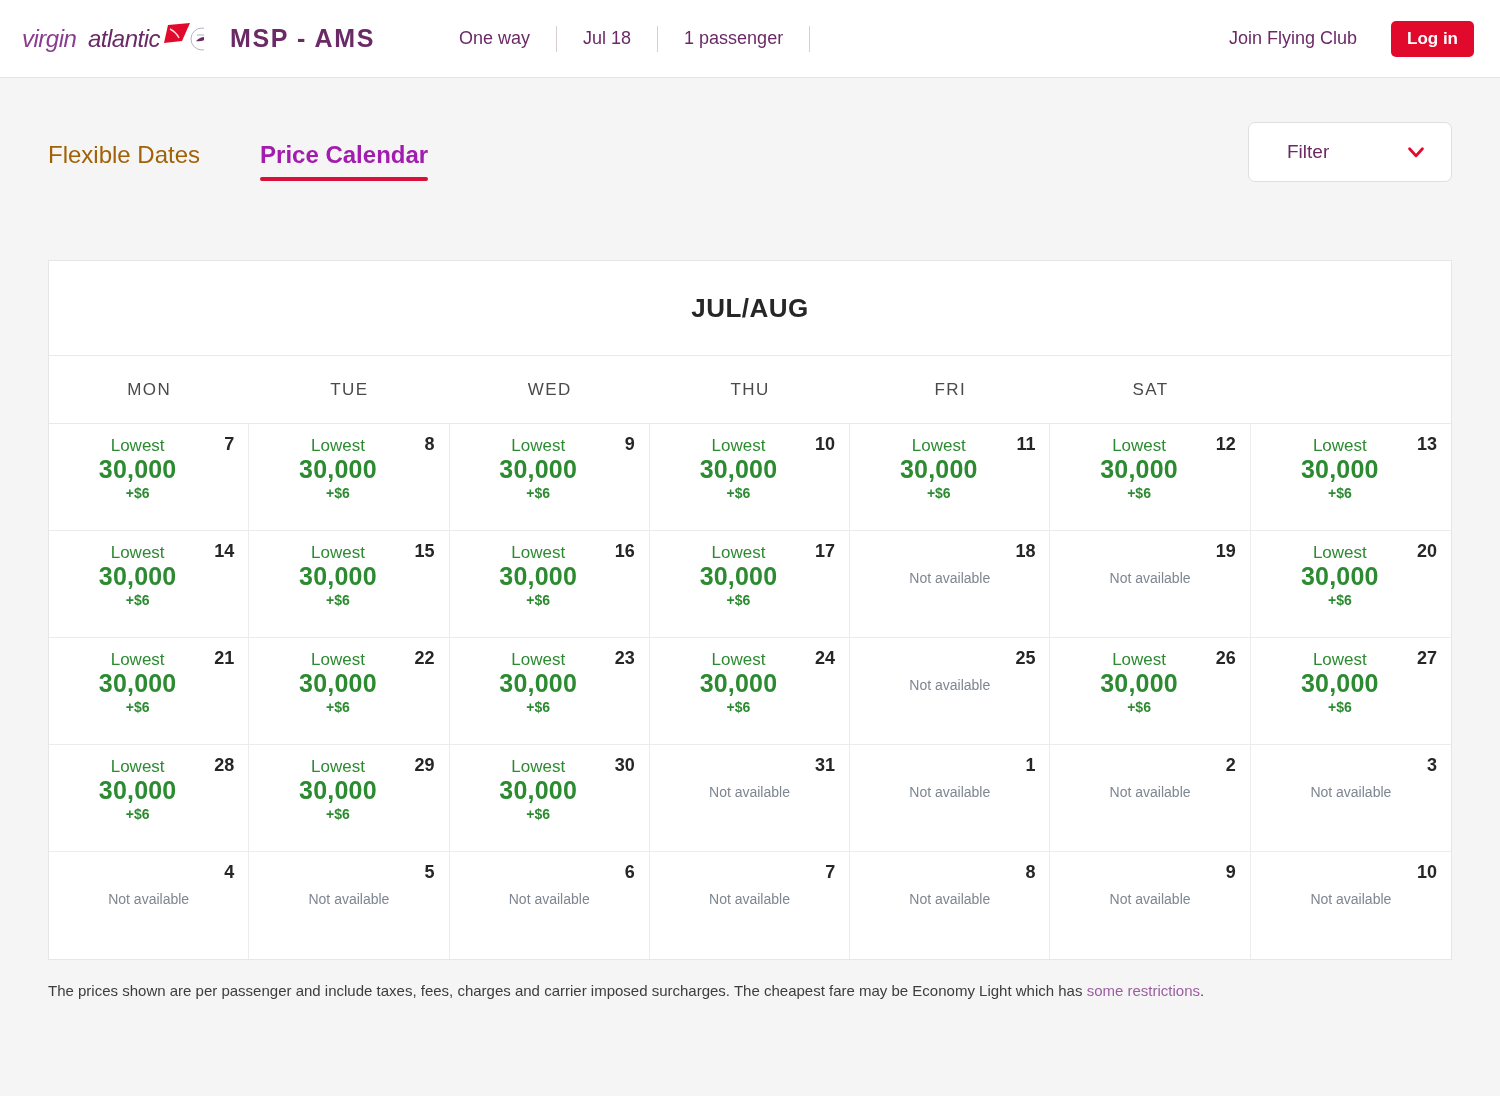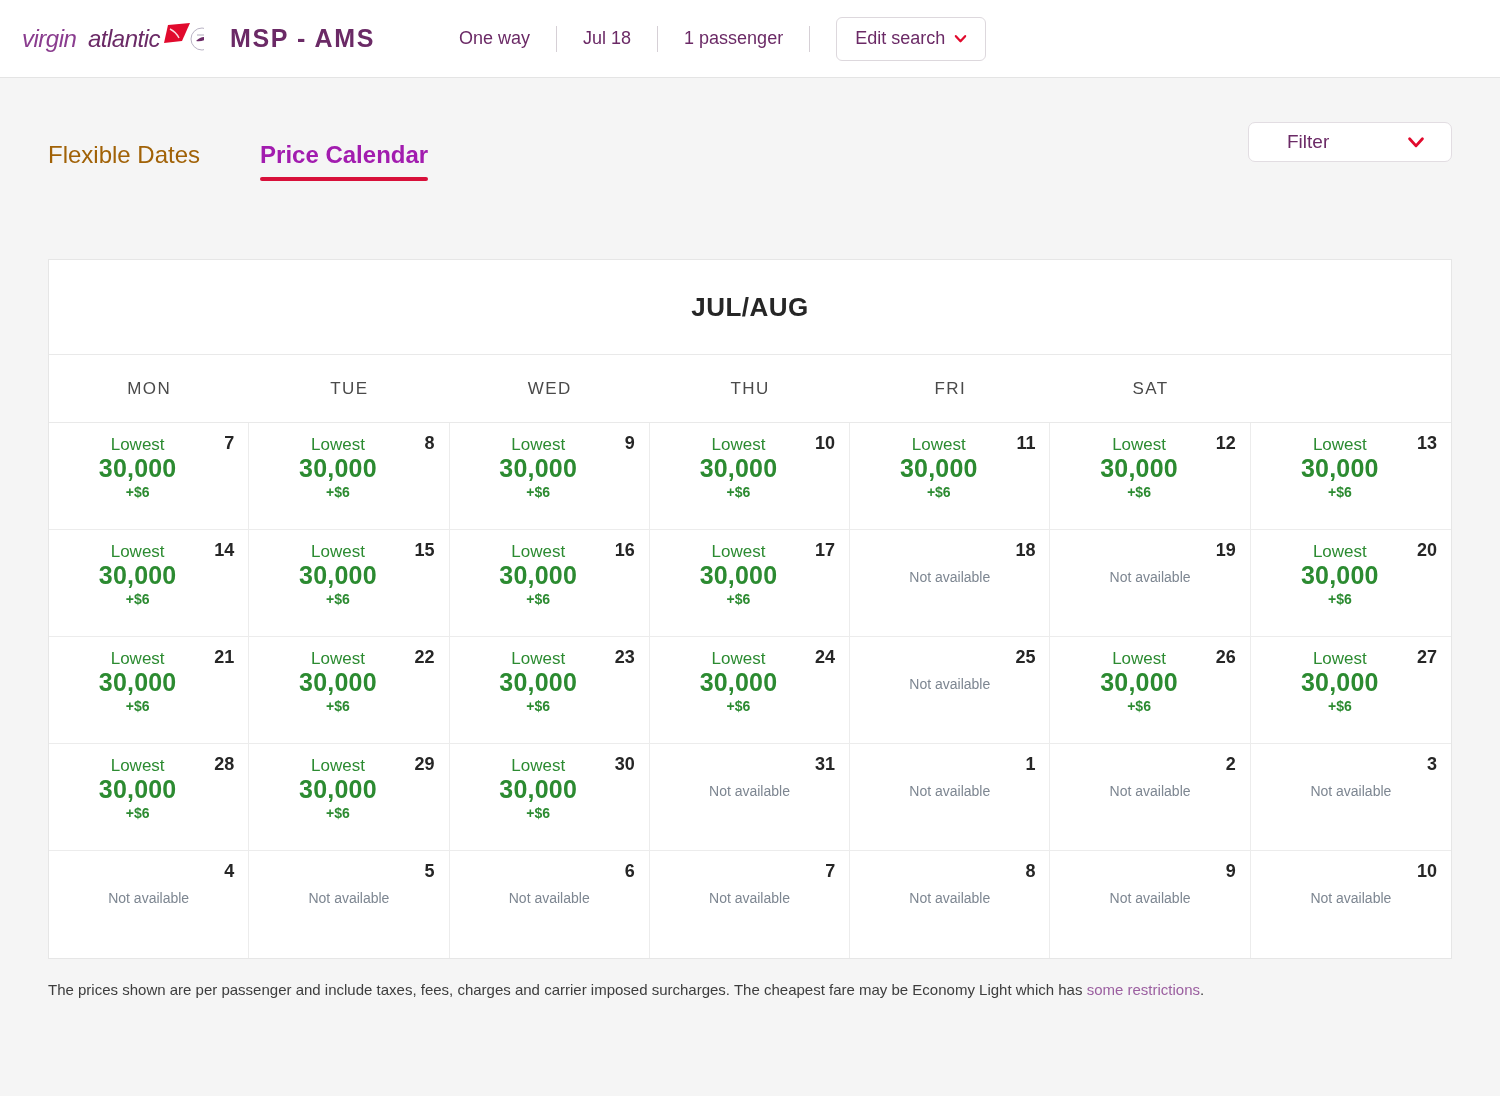--- a/index.html
+++ b/index.html
@@ -146,21 +146,21 @@
     border-radius: 2px;
   }
 
   .filter-btn {
     margin-left: auto;
     margin-top: -19px;
     background: #ffffff;
     border: 1px solid #e2dde2;
     border-radius: 7px;
     width: 204px;
-    height: 40px;
+    height: 60px;
     display: inline-flex;
     align-items: center;
     justify-content: space-between;
     padding: 0 26px 0 38px;
     font-family: inherit;
     font-size: 19px;
     font-weight: 500;
     color: #6b2a66;
     cursor: pointer;
   }
@@ -288,27 +288,25 @@
 
   <div class="summary">
     <span class="summary-item">One way</span>
     <span class="summary-sep"></span>
     <span class="summary-item">Jul 18</span>
     <span class="summary-sep"></span>
     <span class="summary-item">1 passenger</span>
     <span class="summary-sep"></span>
   </div>
 
-  <button class="edit-search-btn">
-    <span>Edit search</span>
-    <svg class="chev-red" viewBox="0 0 14 14">
-      <path d="M2 4.5 L7 10 L12 4.5" fill="none" stroke="#e10a2d" stroke-width="2.4" stroke-linecap="round" stroke-linejoin="round"></path>
-    </svg>
-  </button>
-
+
+  <div class="header-right">
+    <a class="join-link">Join Flying Club</a>
+    <button class="login-btn">Log in</button>
+  </div>
 </div>
 
 <div class="tabbar">
   <button class="tab">Flexible Dates</button>
   <button class="tab active">Price Calendar</button>
 
   <button class="filter-btn">
     <span>Filter</span>
     <svg width="18" height="18" viewBox="0 0 14 14">
       <path d="M2 4.5 L7 10 L12 4.5" fill="none" stroke="#e10a2d" stroke-width="2.2" stroke-linecap="round" stroke-linejoin="round"></path>

